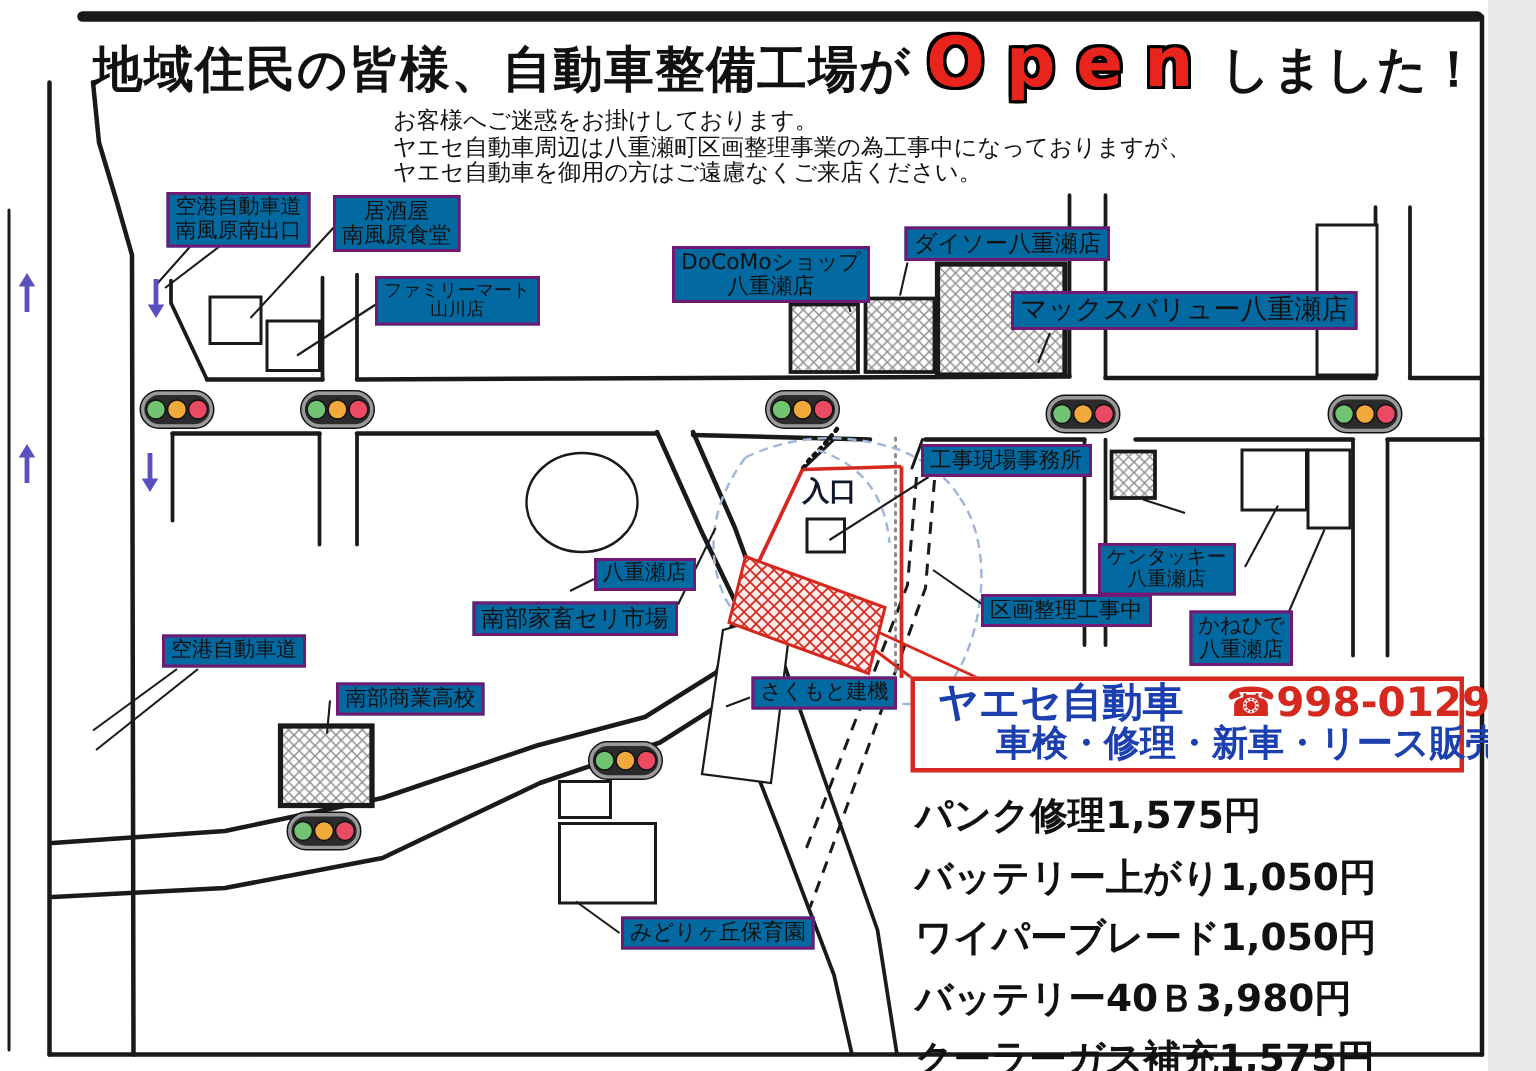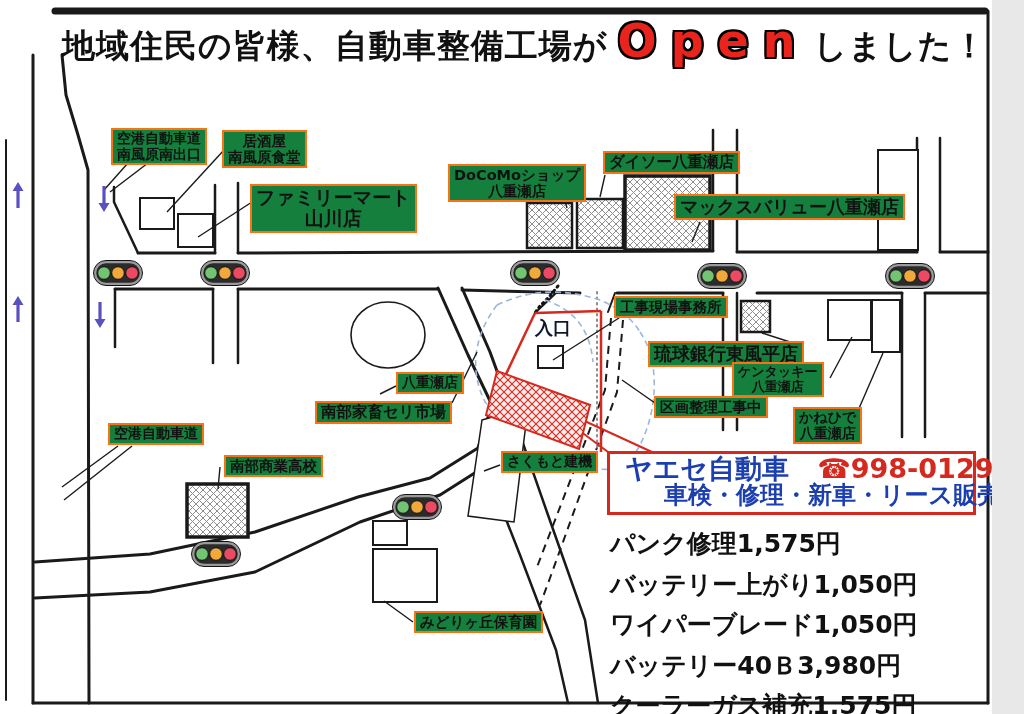--- a/index.html
+++ b/index.html
@@ -5,22 +5,22 @@
   html,body{margin:0;padding:0;background:#e8e8e8;}
   #flyer{position:relative;width:992px;height:714px;background:#ffffff;overflow:hidden;
          font-family:"DejaVu Sans","Liberation Sans",sans-serif;}
   #map-svg{position:absolute;left:0;top:0;z-index:1;}
   .layer{position:absolute;left:0;top:0;width:1024px;height:714px;z-index:2;pointer-events:none;}
   #title{position:absolute;left:62px;top:14px;width:940px;display:flex;align-items:baseline;z-index:3;white-space:nowrap;}
   #title .t-black{font-size:33px;font-weight:bold;color:#111;letter-spacing:1px;}
   #title .t-open{font-size:46px;font-weight:bold;letter-spacing:14px;margin:0 4px 0 10px;
                  text-shadow:-2px -2px 0 #000,2px -2px 0 #000,-2px 2px 0 #000,2px 2px 0 #000,0 2px 0 #000,0 -2px 0 #000,2px 0 0 #000,-2px 0 0 #000;}
   #notice{position:absolute;left:262px;top:72px;z-index:3;font-size:15.5px;line-height:17.5px;color:#111;font-weight:500;}
-  .map-label{position:absolute;background:#15803d;border:2px solid #f97316;color:#111;
-             text-align:center;line-height:1.12;font-weight:700;padding:1px 4px;white-space:nowrap;z-index:4;}
+  .map-label{position:absolute;background:#0369a1;border:2px solid #701a75;color:#111;
+             text-align:center;line-height:1.12;font-weight:400;padding:1px 4px;white-space:nowrap;z-index:4;}
   .map-label.plain{border:none;background:transparent;font-weight:bold;}
   #shop-box{position:absolute;left:607px;top:451px;width:348px;border:3px solid #d5281e;background:#fff;
             text-align:center;z-index:4;padding:1px 0 3px 15px;}
   #shop-box .row1{font-size:27px;font-weight:bold;line-height:1.05;white-space:nowrap;}
   #shop-box .row2{font-size:24px;font-weight:bold;line-height:1.05;letter-spacing:0px;white-space:nowrap;}
   #price-list{position:absolute;left:610px;top:518px;width:348px;z-index:4;}
   .price-row{display:flex;font-size:25px;font-weight:600;color:#111;line-height:28.5px;white-space:nowrap;margin-top:12px;}
 </style>
 </head>
 <body>
@@ -194,49 +194,51 @@
         </g>
       </g>
   </svg>
 
   <div id="title">
     <span class="t-black">地域住民の皆様、自動車整備工場が</span>
     <span class="t-open" id="title-open" style="color: rgb(232, 36, 28);">Open</span>
     <span class="t-black">しました！</span>
   </div>
 
+  <div id="notice">
+    <div>お客様へご迷惑をお掛けしております。</div>
+    <div>ヤエセ自動車周辺は八重瀬町区画整理事業の為工事中になっておりますが、</div>
+    <div>ヤエセ自動車を御用の方はご遠慮なくご来店ください。</div>
+  </div>
 
   <div id="labels-layer" class="layer">
       <div class="map-label" style="left: 111px; top: 128px; font-size: 14px;">
         <div>空港自動車道</div>
         <div>南風原南出口</div>
       </div>
       <div class="map-label" style="left: 222px; top: 130px; font-size: 14.5px;">
         <div>居酒屋</div>
         <div>南風原食堂</div>
       </div>
-      <div class="map-label" style="left: 250px; top: 184px; font-size: 19px;">
+      <div class="map-label" style="left: 250px; top: 184px; font-size: 12px;">
         <div>ファミリーマート</div>
         <div>山川店</div>
       </div>
       <div class="map-label" style="left: 448px; top: 164px; font-size: 14.5px;">
         <div>DoCoMoショップ</div>
         <div>八重瀬店</div>
       </div>
       <div class="map-label" style="left: 603px; top: 151px; font-size: 15.5px;">
         <div>ダイソー八重瀬店</div>
       </div>
       <div class="map-label" style="left: 674px; top: 194px; font-size: 18px;">
         <div>マックスバリュー八重瀬店</div>
       </div>
       <div class="map-label" style="left: 614px; top: 296px; font-size: 14.5px;">
         <div>工事現場事務所</div>
-      </div>
-      <div class="map-label" style="left: 648px; top: 341px; font-size: 18px;">
-        <div>琉球銀行東風平店</div>
       </div>
       <div class="map-label" style="left: 732px; top: 362px; font-size: 13px;">
         <div>ケンタッキー</div>
         <div>八重瀬店</div>
       </div>
       <div class="map-label" style="left: 793px; top: 407px; font-size: 14px;">
         <div>かねひで</div>
         <div>八重瀬店</div>
       </div>
       <div class="map-label" style="left: 654px; top: 396px; font-size: 14.5px;">

